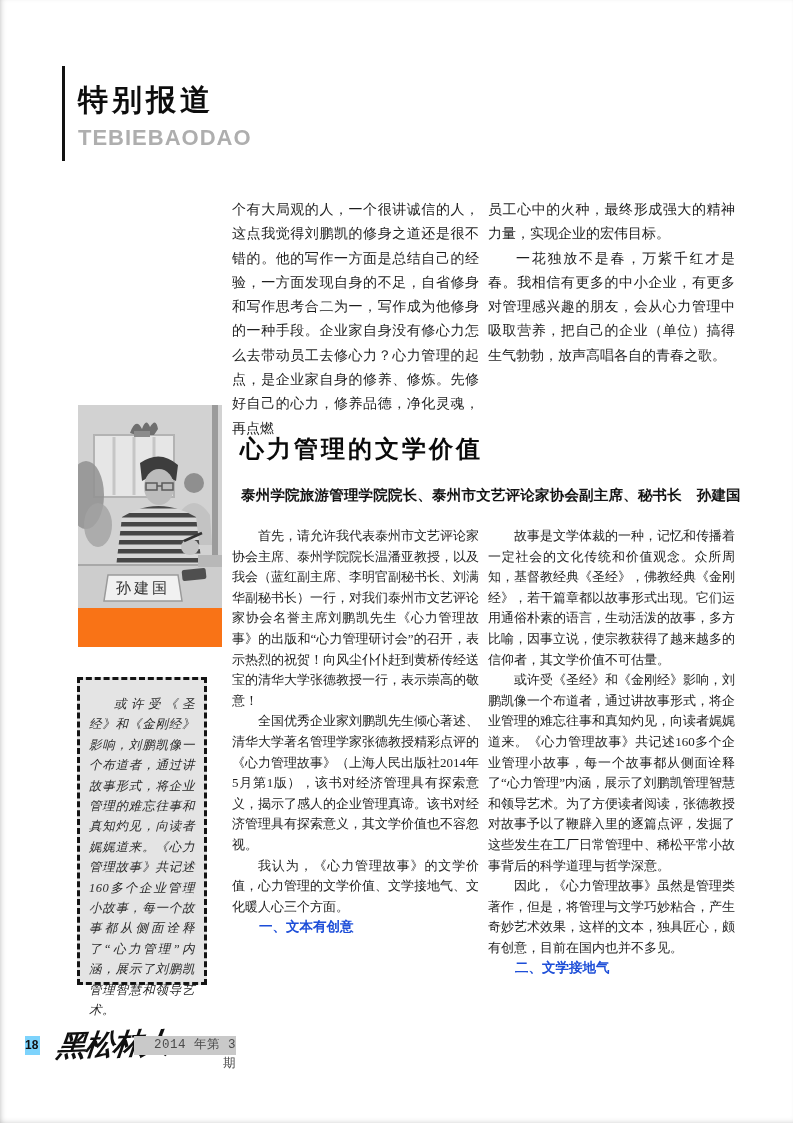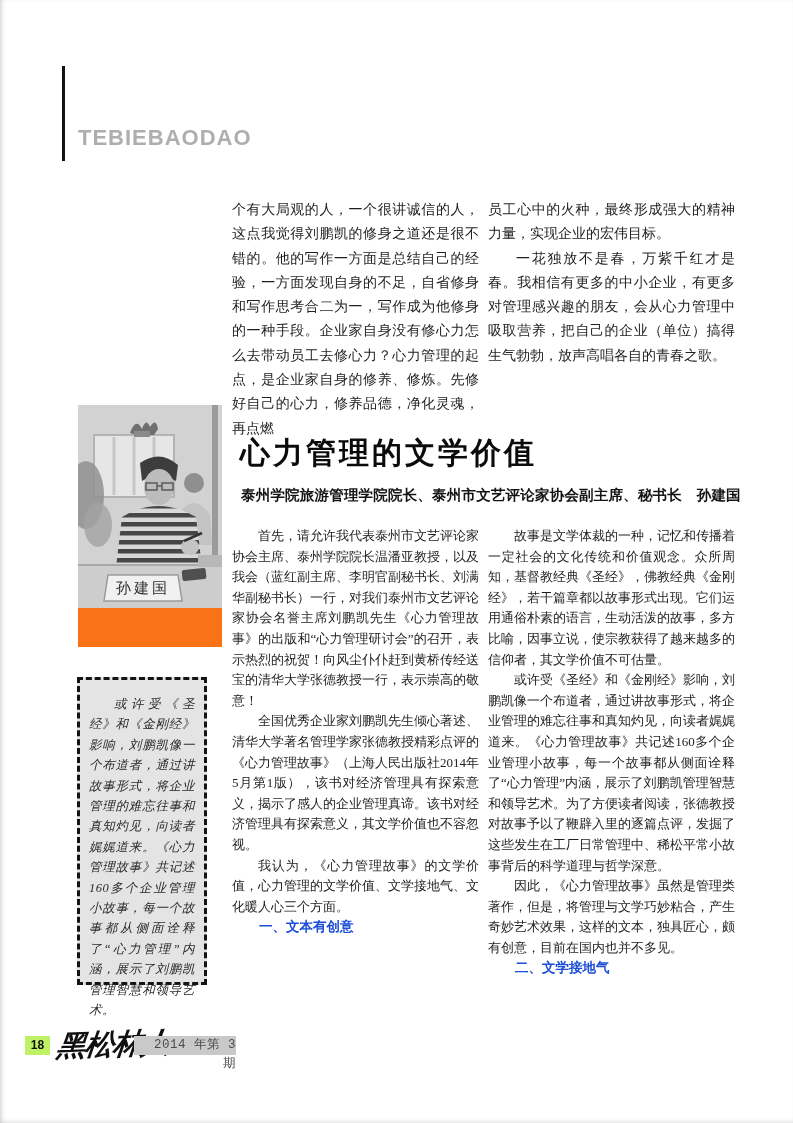--- a/index.html
+++ b/index.html
@@ -32,21 +32,21 @@
     font-size:14px;line-height:24.3px;text-align:justify;
   }
   .intro-cols .col{width:247px;}
   .intro-cols p{margin:0;font-family:Liberation Mono, monospace;}
   p.indent{text-indent:2em;}
   
   .photo{position:absolute;left:78px;top:405px;width:144px;height:242px;background:#f97316;overflow:hidden;}
   
   .article-title{
     position:absolute;left:240px;top:433px;
-    font-size:30px;font-weight:900;letter-spacing:3px;color:#0b0b0b;
+    font-size:24px;font-weight:900;letter-spacing:3px;color:#0b0b0b;
     font-family:"Liberation Serif","DejaVu Serif",serif;
   }
   .article-byline{
     position:absolute;left:241px;top:486px;width:503px;
     font-family:"Liberation Sans","DejaVu Sans",sans-serif;
     font-size:14.5px;font-weight:bold;color:#141414;letter-spacing:.2px;
     white-space:nowrap;
   }
   
   .pullquote{
@@ -70,24 +70,24 @@
   .body-cols .col{width:247px;}
   .body-cols p{margin:0;}
   .body-cols h3{
     margin:0;font-size:13.5px;line-height:20.6px;
     font-family:"Liberation Sans","DejaVu Sans",sans-serif;
     font-weight:bold;text-indent:2em;color:#1d4ed8;
   }
   
   .footer{position:absolute;left:0;top:1033px;width:793px;height:30px;}
   .page-number{
-    position:absolute;left:25px;top:3px;width:25px;height:19px;
-    background:#bef264;color:#111;
+    position:absolute;left:25px;top:3px;width:15px;height:19px;
+    background:#7dd3fc;color:#111;
     font-family:"Liberation Sans","DejaVu Sans",sans-serif;
-    font-size:12px;font-weight:bold;text-align:center;line-height:19px;
+    font-size:12px;font-weight:bold;line-height:19px;
   }
   .magazine-logo{
     position:absolute;left:57px;top:-8px;
     font-family:"Liberation Serif","DejaVu Serif",serif;
     font-size:29px;font-weight:900;font-style:italic;
     letter-spacing:-1px;color:#101010;
     transform:skewX(-8deg) rotate(-2deg);
   }
   .issue-box{
     position:absolute;left:134px;top:3px;width:102px;height:19px;
@@ -95,20 +95,21 @@
     font-family:Liberation Mono, monospace;
     font-size:12.5px;text-align:right;line-height:19px;letter-spacing:.5px;
   }
 </style>
 </head>
 <body>
 
 <div class="page">
 
   <div class="header-rule"></div>
+  <div class="section-title">特别报道</div>
   <div class="section-pinyin">TEBIEBAODAO</div>
 
   <div class="intro-cols">
     <div class="col">
       <p>个有大局观的人，一个很讲诚信的人，这点我觉得刘鹏凯的修身之道还是很不错的。他的写作一方面是总结自己的经验，一方面发现自身的不足，自省修身和写作思考合二为一，写作成为他修身的一种手段。企业家自身没有修心力怎么去带动员工去修心力？心力管理的起点，是企业家自身的修养、修炼。先修好自己的心力，修养品德，净化灵魂，再点燃</p>
     </div>
     <div class="col">
       <p>员工心中的火种，最终形成强大的精神力量，实现企业的宏伟目标。</p>
       <p class="indent">一花独放不是春，万紫千红才是春。我相信有更多的中小企业，有更多对管理感兴趣的朋友，会从心力管理中吸取营养，把自己的企业（单位）搞得生气勃勃，放声高唱各自的青春之歌。</p>
     </div>

